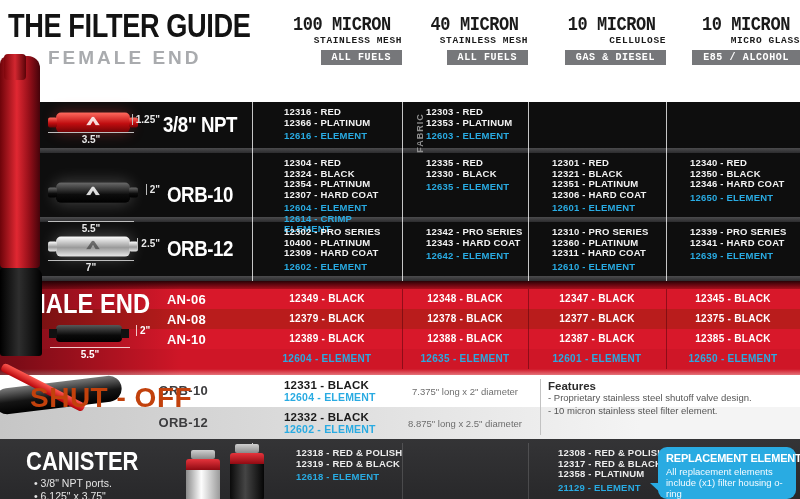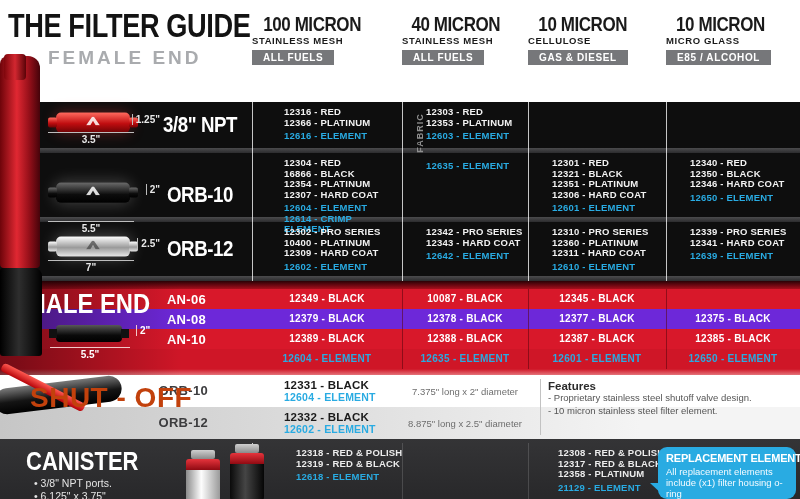--- a/index.html
+++ b/index.html
@@ -9,21 +9,21 @@
   
   .grid { display:grid; grid-template-columns:252px 150px 126px 138px 134px; }
 
   .cond { font-weight:900; white-space:nowrap; letter-spacing:-.5px; }
 
   
   .hdr { position:relative; height:102px; background:#fff; }
   .title-block { padding:6px 0 0 8px; }
   .main-title { font-size:34px; color:#131313; transform:scaleX(.8); transform-origin:0 50%; }
   .sub-title { margin:2px 0 0 40px; font-size:19px; font-weight:800; letter-spacing:3px; color:#a9abae; }
-  .col-h { text-align:left; padding-top:13px; }
+  .col-h { text-align:right; padding-top:13px;font-family:Liberation Mono, monospace; }
   .col-h .micron { font-size:20px; color:#1a1a1a; transform:scaleX(.85); transform-origin:50% 50%; }
   .col-h .material { font-size:9.5px; font-weight:800; letter-spacing:.6px; color:#1a1a1a; margin-top:-1px; }
   .badge { display:inline-block; margin-top:4px; background:#76777a; color:#fff; font-size:10px; font-weight:800; letter-spacing:.6px; padding:2px 11px; }
 
   
   .fem { position:relative; background:#0e0e0e; }
   .frow { position:relative; }
   .rowsep { height:5px; background:linear-gradient(180deg,#4b4b4d,#2c2c2e); }
   .lcell { position:relative; }
   .imgzone { position:absolute; left:42px; top:0; width:112px; height:100%; }
@@ -48,21 +48,21 @@
   .vd { position:absolute; top:0; bottom:0; width:1px; }
   .vd-white { background:rgba(255,255,255,.85); }
   .fem .vd { opacity:.9; }
 
   
   .male { position:relative; height:94px; }
   .male-strip-top { height:8px; background:linear-gradient(180deg,#2a0105,#a60e1c); }
   .male-strip-bot { height:6px; background:linear-gradient(180deg,#cf1627,#e4737a); }
   .mrow { height:20px; }
   .shade-a { background:#d8182a; }
-  .shade-b { background:#6d28d9; }
+  .shade-b { background:#b91c1c; }
   .elemrow { background:#cf1627; }
   .an { text-align:right; padding:3px 46px 0 0; font-size:13px; font-weight:900; color:#fff; letter-spacing:.3px; }
   .mcell { text-align:center; padding-top:4px; font-size:10px; font-weight:800; color:#fff; letter-spacing:.3px; }
   .mcell.blue { color:#29abe2; }
   .male-overlay { position:absolute; left:0; top:0; bottom:0; width:252px; background:linear-gradient(90deg,rgba(25,0,3,.5),rgba(25,0,3,0) 72%); pointer-events:none; }
   .male-left { position:absolute; left:0; top:0; width:252px; height:100%; }
   .male-title { position:absolute; left:26px; top:8px; font-size:27px; font-weight:900; color:#fff; transform:scaleX(.88); transform-origin:0 50%; white-space:nowrap; }
   .male-prod { position:absolute; left:56px; top:44px; width:66px; height:17px; border-radius:4px; background:linear-gradient(180deg,#585858,#0a0a0a 60%,#000); }
   .male-prod::before,.male-prod::after{ content:""; position:absolute; top:4px; width:8px; height:9px; background:#111; }
   .male-prod::before{ left:-7px; } .male-prod::after{ right:-7px; }
@@ -202,30 +202,34 @@
               <span class="logo-mark"></span>
             </div>
           <div class="dimh">2"</div>
           <div class="diml">5.5"</div>
         </div>
         <div class="rlabel cond">ORB-10</div>
       </div>
       <div class="dcell first">
         <div>
             <div class="part">12304 - RED</div>
-            <div class="part">16866 - BLACK</div>
+            <div class="part">12324 - BLACK</div>
             <div class="part">12354 - PLATINUM</div>
             <div class="part">12307 - HARD COAT</div>
           </div>
         <div class="elems">
             <div class="elem">12604 - ELEMENT</div>
             <div class="elem">12614 - CRIMP ELEMENT</div>
           </div>
       </div>
       <div class="dcell">
+        <div>
+            <div class="part">12335 - RED</div>
+            <div class="part">12330 - BLACK</div>
+          </div>
         <div class="elems">
             <div class="elem">12635 - ELEMENT</div>
           </div>
       </div>
       <div class="dcell">
         <div>
             <div class="part">12301 - RED</div>
             <div class="part">12321 - BLACK</div>
             <div class="part">12351 - PLATINUM</div>
             <div class="part">12306 - HARD COAT</div>
@@ -298,21 +302,22 @@
       </div>
     </div>
     <div class="rowsep"></div>
   </section>
 
   <section class="male">
     <div class="male-strip-top"></div>
     <div class="mrow grid shade-a">
       <div class="an">AN-06</div>
       <div class="mcell">12349 - BLACK</div>
-      <div class="mcell">10087 - BLACK</div>
+      <div class="mcell">12348 - BLACK</div>
+      <div class="mcell">12347 - BLACK</div>
       <div class="mcell">12345 - BLACK</div>
     </div>
     <div class="mrow grid shade-b">
       <div class="an">AN-08</div>
       <div class="mcell">12379 - BLACK</div>
       <div class="mcell">12378 - BLACK</div>
       <div class="mcell">12377 - BLACK</div>
       <div class="mcell">12375 - BLACK</div>
     </div>
     <div class="mrow grid shade-a">

